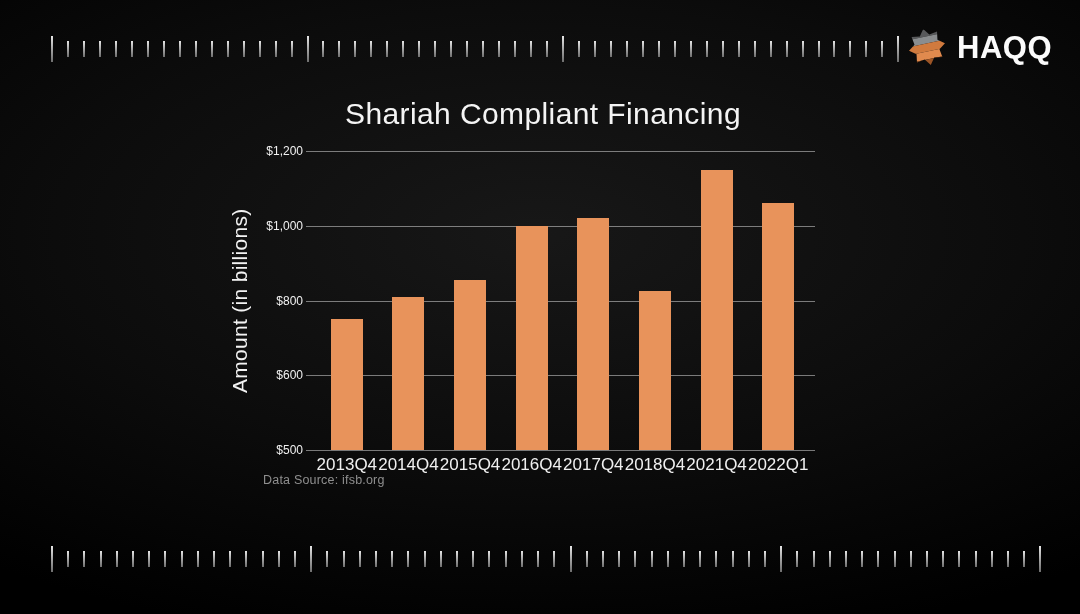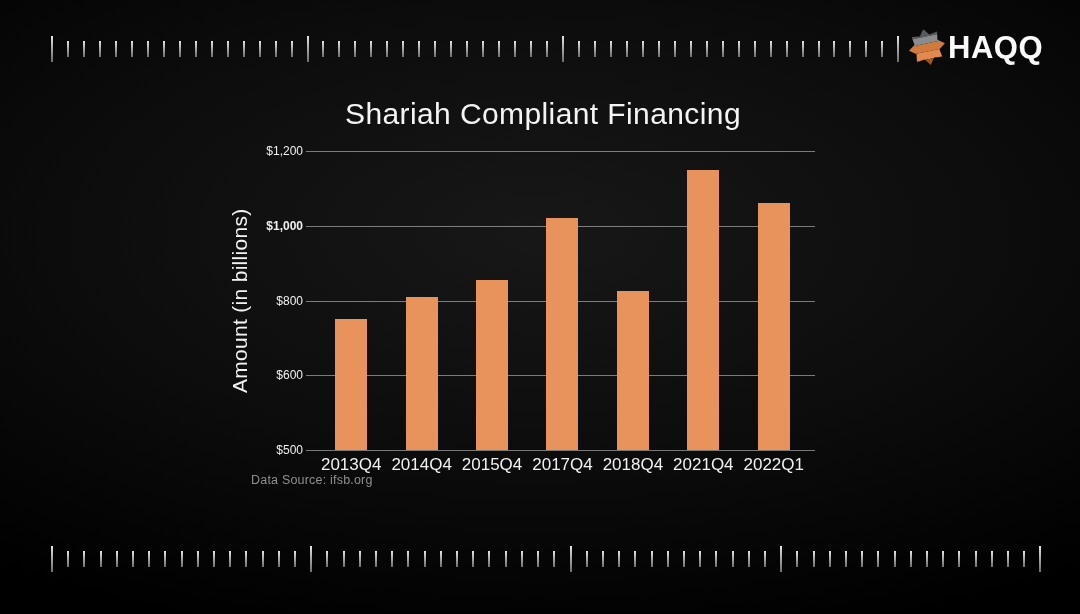--- a/index.html
+++ b/index.html
@@ -26,21 +26,21 @@
   .ruler-bottom { left: 51px; top: 545px; width: 991px; height: 27px; }
   .rtick {
     width: 2px; height: 16px;
     background: linear-gradient(180deg, #e6e6e6 0%, #9a9a9a 60%, #6f6f6f 100%);
   }
   .rtick.tall { height: 26px; }
 
   
   .brand {
     position: absolute; top: 26px; left: 906px;
-    display: flex; align-items: center; 
+    display: flex; align-items: center; gap: 9px;
   }
   .brand-logo { width: 42px; height: 42px; display: block; }
   .brand-name {
     color: #fbfbfb; font-size: 31px; font-weight: 700;
     letter-spacing: 0.5px; line-height: 1;
   }
 
   
   .chart-title {
     position: absolute; top: 97px; left: 0; width: 1086px;
@@ -78,21 +78,21 @@
   }
 
   .yaxis-title {
     position: absolute; left: 226px; top: 151px; height: 299px; width: 28px;
     writing-mode: vertical-rl; transform: rotate(180deg);
     display: flex; align-items: center; justify-content: center;
     color: #f2f2f2; font-size: 21px; letter-spacing: 0.3px; white-space: nowrap;
   }
 
   .source-note {
-    position: absolute; left: 251px; top: 473px;
+    position: absolute; left: 263px; top: 473px;
     color: #8f8f8f; font-size: 12.5px; letter-spacing: 0.2px;
   }
 </style>
 </head>
 <body>
 
 <div class="slide">
 
   <div class="ruler ruler-top">
       <span class="rtick tall"></span>
@@ -171,21 +171,21 @@
   </div>
 
   <div class="chart-title">Shariah Compliant Financing</div>
 
   <div class="yaxis-title">Amount (in billions)</div>
 
   <div class="ylabels">
       <span class="ylabel" style="top: 100%;">$500</span>
       <span class="ylabel" style="top: 75%;">$600</span>
       <span class="ylabel" style="top: 50%;">$800</span>
-      <span class="ylabel" style="top: 25%; font-weight: bold;">$1,000</span>
+      <span class="ylabel" style="top: 25%;">$1,000</span>
       <span class="ylabel" style="top: 0%;">$1,200</span>
     </div>
 
   <div class="plot">
       <div class="gridline" style="top: 0%;"></div>
       <div class="gridline" style="top: 25%;"></div>
       <div class="gridline" style="top: 50%;"></div>
       <div class="gridline" style="top: 75%;"></div>
       <div class="gridline" style="top: 100%;"></div>
     <div class="bars">
@@ -195,20 +195,24 @@
         </div>
         <div class="slot">
           <div class="bar" style="height: 51.25%; background: rgb(232, 147, 91);"></div>
           <span class="xlabel">2014Q4</span>
         </div>
         <div class="slot">
           <div class="bar" style="height: 56.875%; background: rgb(232, 147, 91);"></div>
           <span class="xlabel">2015Q4</span>
         </div>
         <div class="slot">
+          <div class="bar" style="height: 75%; background: rgb(232, 147, 91);"></div>
+          <span class="xlabel">2016Q4</span>
+        </div>
+        <div class="slot">
           <div class="bar" style="height: 77.5%; background: rgb(232, 147, 91);"></div>
           <span class="xlabel">2017Q4</span>
         </div>
         <div class="slot">
           <div class="bar" style="height: 53.125%; background: rgb(232, 147, 91);"></div>
           <span class="xlabel">2018Q4</span>
         </div>
         <div class="slot">
           <div class="bar" style="height: 93.75%; background: rgb(232, 147, 91);"></div>
           <span class="xlabel">2021Q4</span>

